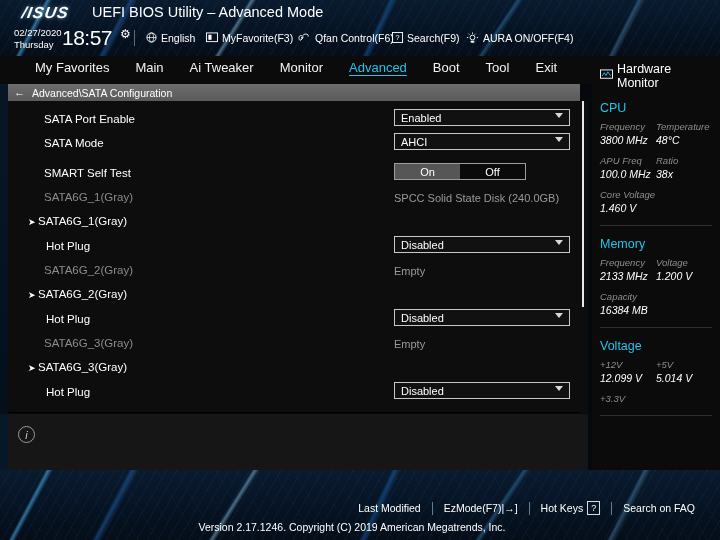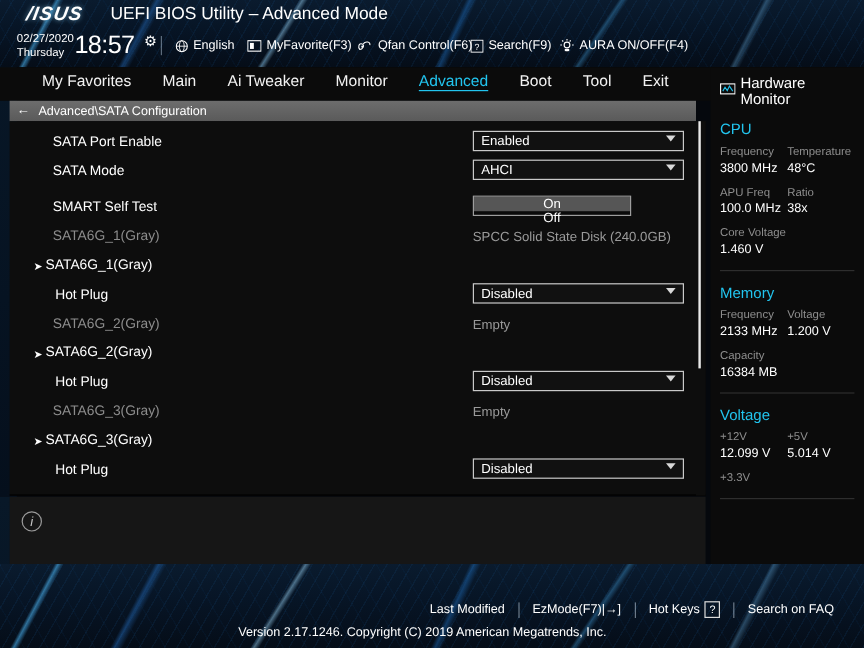--- a/index.html
+++ b/index.html
@@ -62,21 +62,21 @@
   .gear-ic {
     position: absolute; left: 120px; top: 28px;
     font-size: 12px; color: #ffffff; line-height: 1;
   }
   .hsep {
     position: absolute; top: 30px; width: 1px; height: 16px;
     background: rgba(200,220,240,.45);
   }
   .hitem {
     position: absolute; top: 32px; font-size: 10.5px; color: #ffffff;
-    white-space: nowrap; display: flex; align-items: center; gap: 4px;
+    white-space: nowrap; display: flex; align-items: flex-start; gap: 4px;
   }
   .hitem svg { display: block; }
 
   
   #nav {
     position: absolute; top: 56px; left: 0; width: 720px; height: 28px;
     background: #0b0b0b;
   }
   #nav .tabs { position: absolute; left: 22px; top: 0; display: flex; gap: 0; }
   .tab {
@@ -126,21 +126,21 @@
   .dropdown .dv { font-size: 11px; color: #ffffff; margin-left: 6px; }
   .dropdown .caret {
     position: absolute; right: 6px; top: 3px;
     width: 0; height: 0;
     border-left: 4px solid transparent; border-right: 4px solid transparent;
     border-top: 5px solid #d8d8d8;
   }
   .segment {
     position: absolute; left: 386px; top: 0px;
     width: 132px; height: 17px; display: flex;
-    border: 1px solid #9d9d9d; background: #0a0a0a; flex-direction: column;
+    border: 1px solid #9d9d9d; background: #0a0a0a;
   }
   .segment div {
     flex: 1; font-size: 11px; color: #ffffff;
     display: flex; align-items: center; justify-content: center;
   }
   .segment div.on { background: #565656; }
 
   
   #scroll-track {
     position: absolute; top: 101px; left: 580px; width: 8px; height: 312px;
@@ -172,21 +172,21 @@
   #hwmon {
     position: absolute; top: 56px; left: 592px; width: 128px; height: 414px;
     background: #0b0b0b; padding: 0 8px;
   }
   .hw-title {
     display: flex; align-items: center; gap: 4px;
     padding-top: 6px; font-size: 12.5px; color: #ffffff;
   }
   .hw-sec { margin-top: 11px; }
   .hw-sec-title { font-size: 12.5px; color: #22c4ee; margin-bottom: 5px; }
-  .hw-grid { display: flex; }
+  .hw-grid { display: flex; font-style: italic; }
   .hw-cell { width: 50%; }
   .hw-cell.full { width: 100%; }
   .hw-k { font-size: 9.5px; color: #8e8e8e; line-height: 13px; }
   .hw-v { font-size: 10.5px; color: #ffffff; line-height: 14px; }
   .hw-gap { height: 7px; }
   .hw-rule { height: 1px; background: #2e2e2e; margin: 10px 0 0 0; }
 
   
   #footer {
     position: absolute; top: 470px; left: 0; width: 720px; height: 70px;

